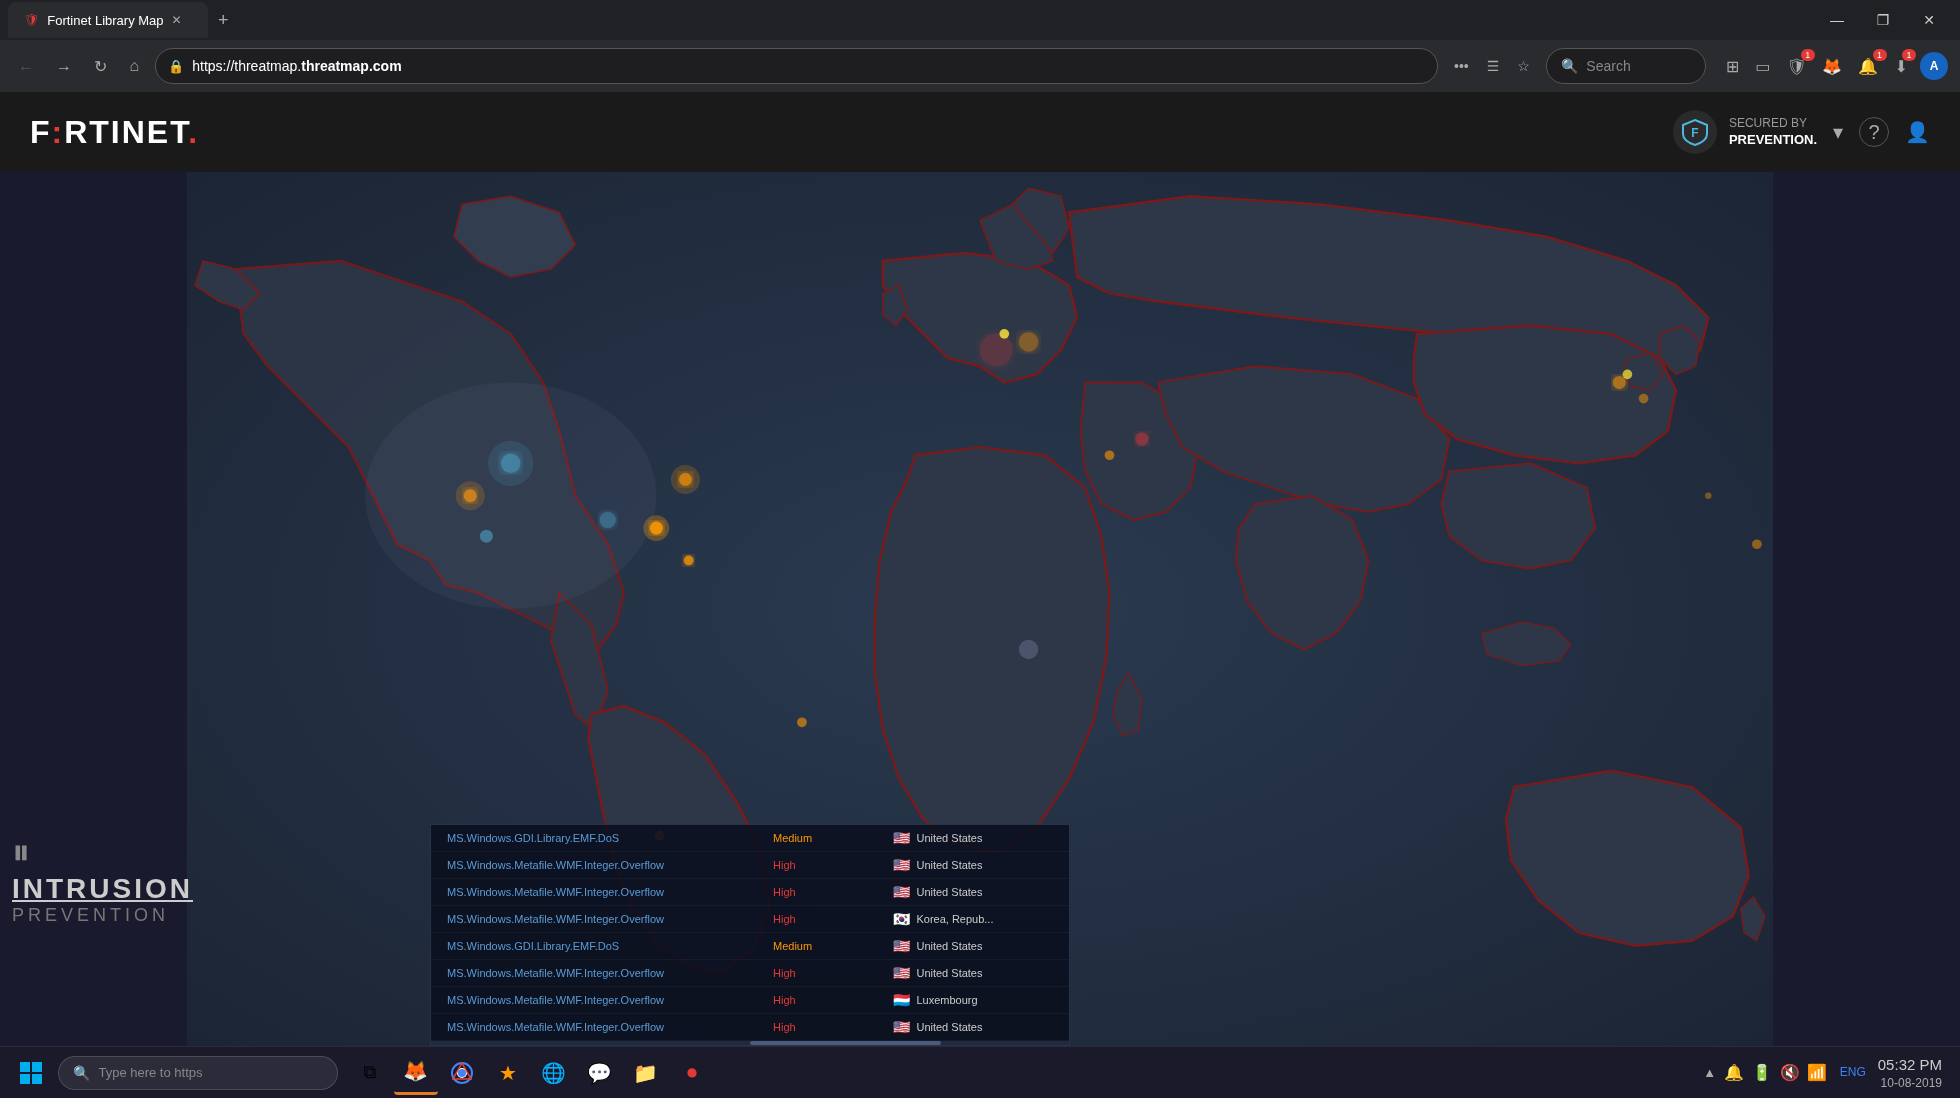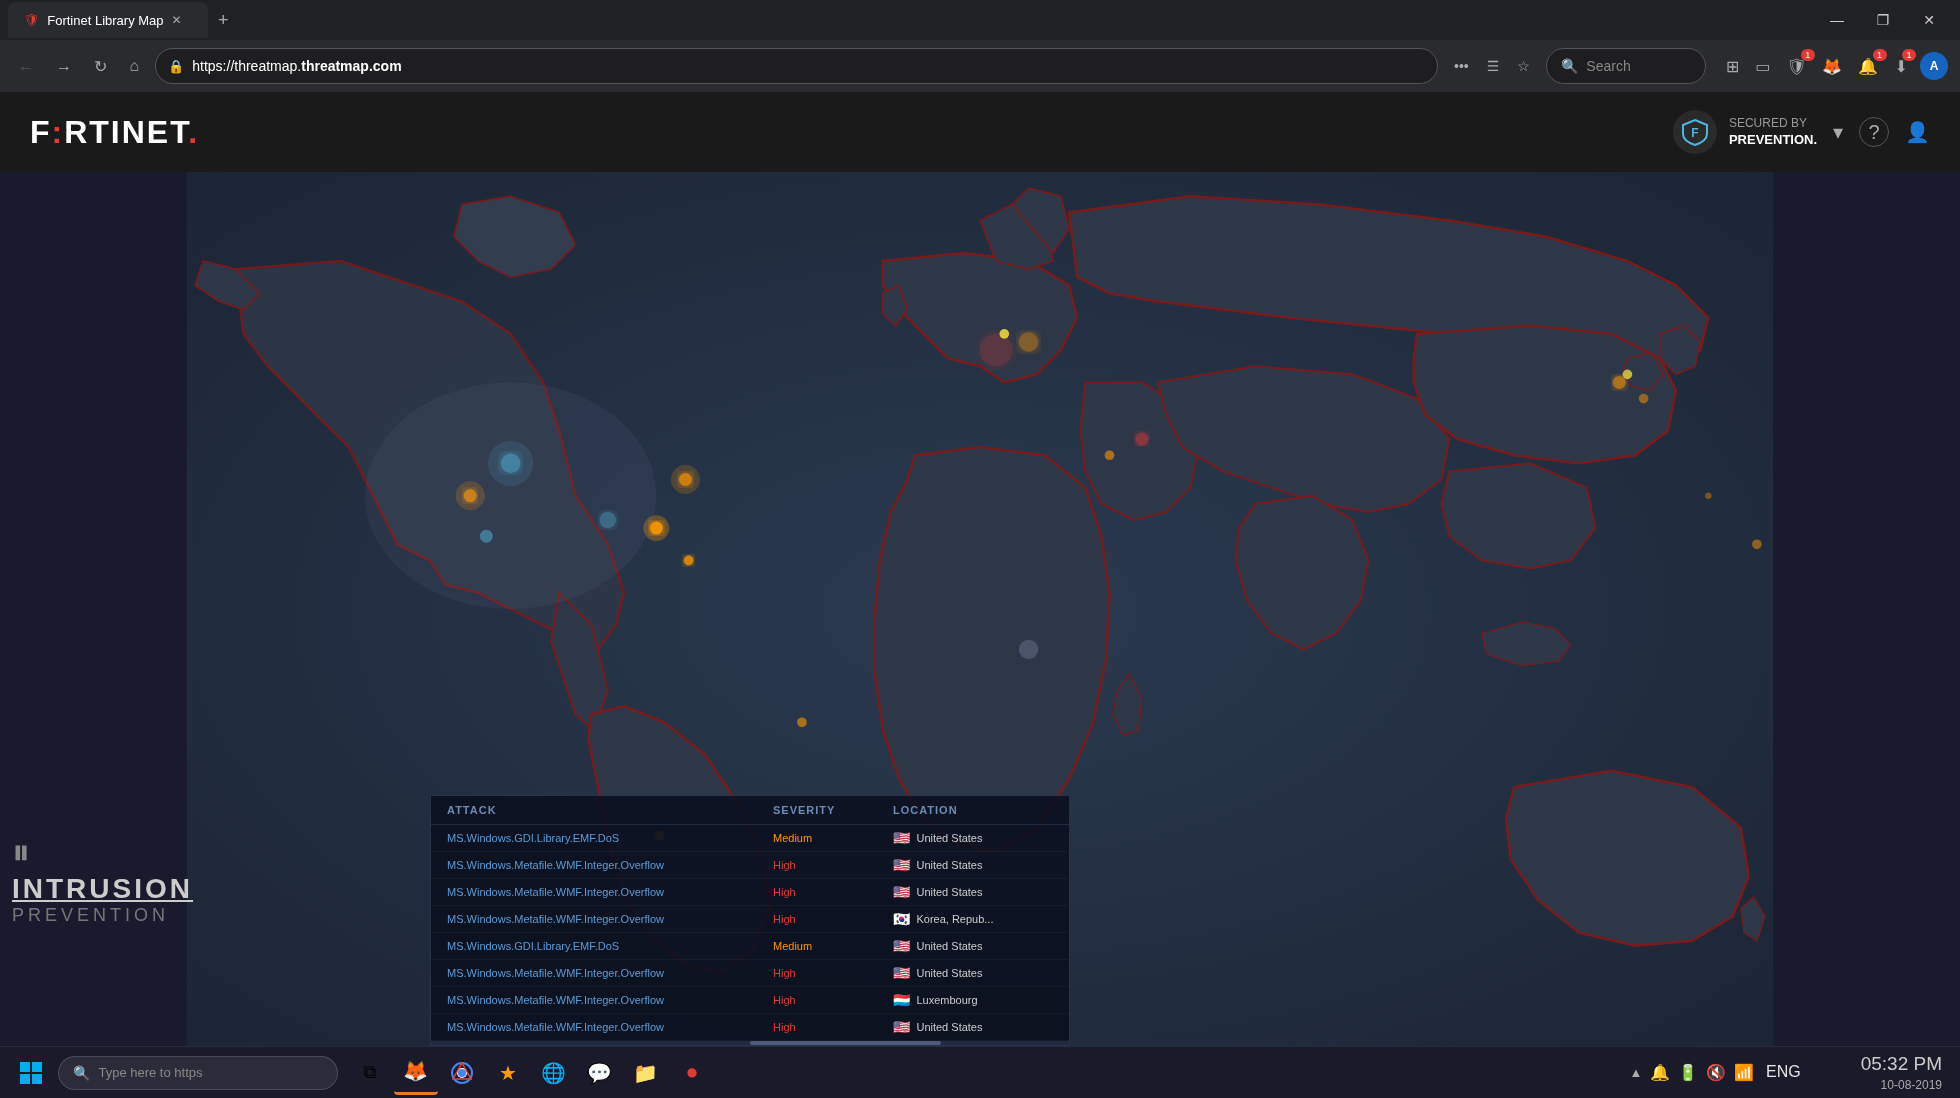--- a/index.html
+++ b/index.html
@@ -452,25 +452,20 @@
       <circle cx="308" cy="190" r="4" fill="#ff9800" opacity="0.7" filter="url(#glow)"></circle>
       <circle cx="308" cy="190" r="9" fill="#ff9800" opacity="0.2"></circle>
 
       <circle cx="292" cy="410" r="3" fill="#ff9800" opacity="0.5"></circle>
 
       <ellipse cx="200" cy="200" rx="90" ry="70" fill="rgba(150,150,200,0.07)"></ellipse>
     </svg>
 
     <div style="position:absolute; bottom:0; left:430px; width:640px; background:rgba(10,15,30,0.88); border:1px solid rgba(80,100,140,0.4);">
 
-      <div style="display:grid; grid-template-columns:1fr 120px 160px; padding:8px 16px; border-bottom:1px solid rgba(80,100,140,0.3);">
-        <span style="font-size:11px;font-weight:bold;color:#6b8bb5;letter-spacing:1px;">ATTACK</span>
-        <span style="font-size:11px;font-weight:bold;color:#6b8bb5;letter-spacing:1px;">SEVERITY</span>
-        <span style="font-size:11px;font-weight:bold;color:#6b8bb5;letter-spacing:1px;">LOCATION</span>
-      </div>
 
       <div id="attack-rows-container">
           <div style="display: grid; grid-template-columns: 1fr 120px 160px; padding: 5px 16px; align-items: center; border-bottom: 1px solid rgba(255, 255, 255, 0.04);">
     <span style="font-size:11px;color:#5b9bd5;cursor:pointer;white-space:nowrap;overflow:hidden;text-overflow:ellipsis;">MS.Windows.GDI.Library.EMF.DoS</span>
     <span style="font-size:11px;color:#ff9800;">Medium</span>
     <span style="font-size:11px;color:#ccc;display:flex;align-items:center;gap:6px;">
       <span style="font-size:14px;">🇺🇸</span>
       United States
     </span>
   </div>
@@ -582,19 +577,19 @@
   </div>
 
   <div class="system-tray">
     <div style="display:flex;gap:8px;align-items:center;">
       <span style="color:#aaa;font-size:13px;cursor:pointer;">▲</span>
       <span style="font-size:16px;cursor:pointer;">🔔</span>
       <span style="font-size:16px;cursor:pointer;">🔋</span>
       <span style="font-size:16px;cursor:pointer;">🔇</span>
       <span style="font-size:16px;cursor:pointer;">📶</span>
     </div>
-    <span style="color:#e5e5e5;font-size:16px;">ENG</span>
+    <span style="color:#3b82f6;font-size:12px;">ENG</span>
     <div class="tray-clock">
-      <div style="font-size:19px;color:#ccc;margin-left:48px;">05:32 PM</div>
+      <div style="font-size:15px;color:#ccc;">05:32 PM</div>
       <div style="font-size:12px;color:#aaa;">10-08-2019</div>
     </div>
   </div>
 </div>
 
 </body></html>

